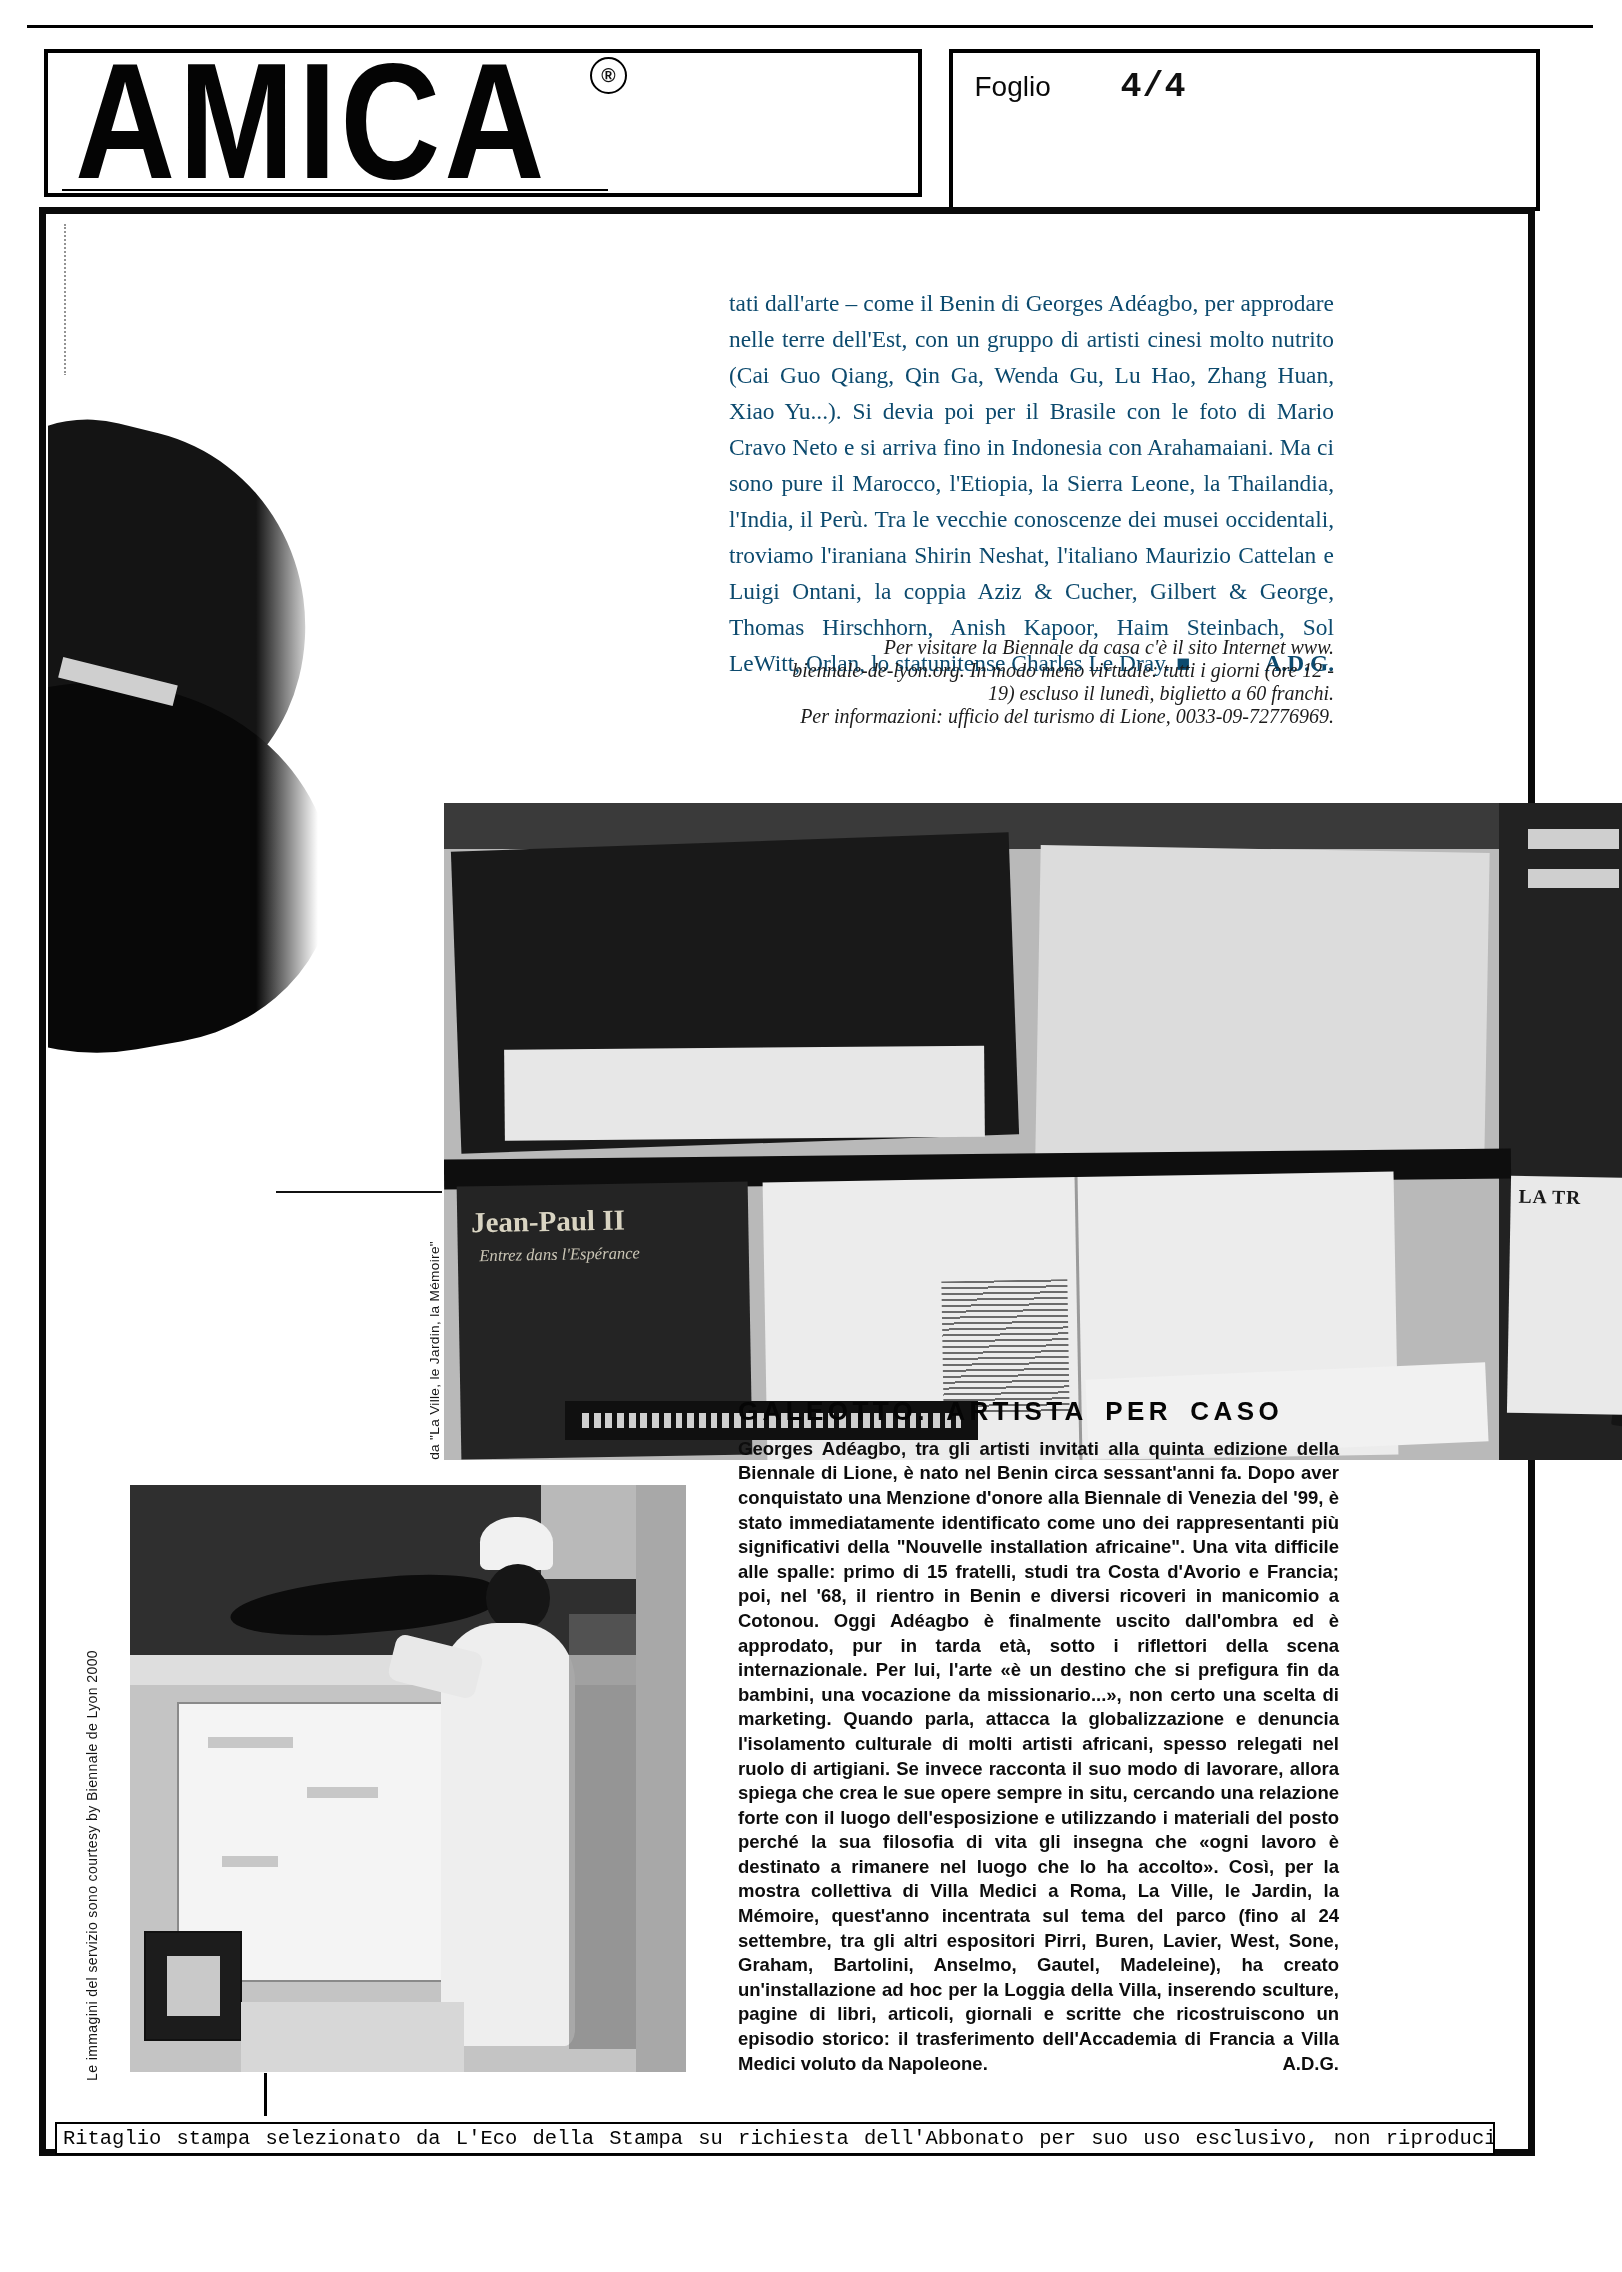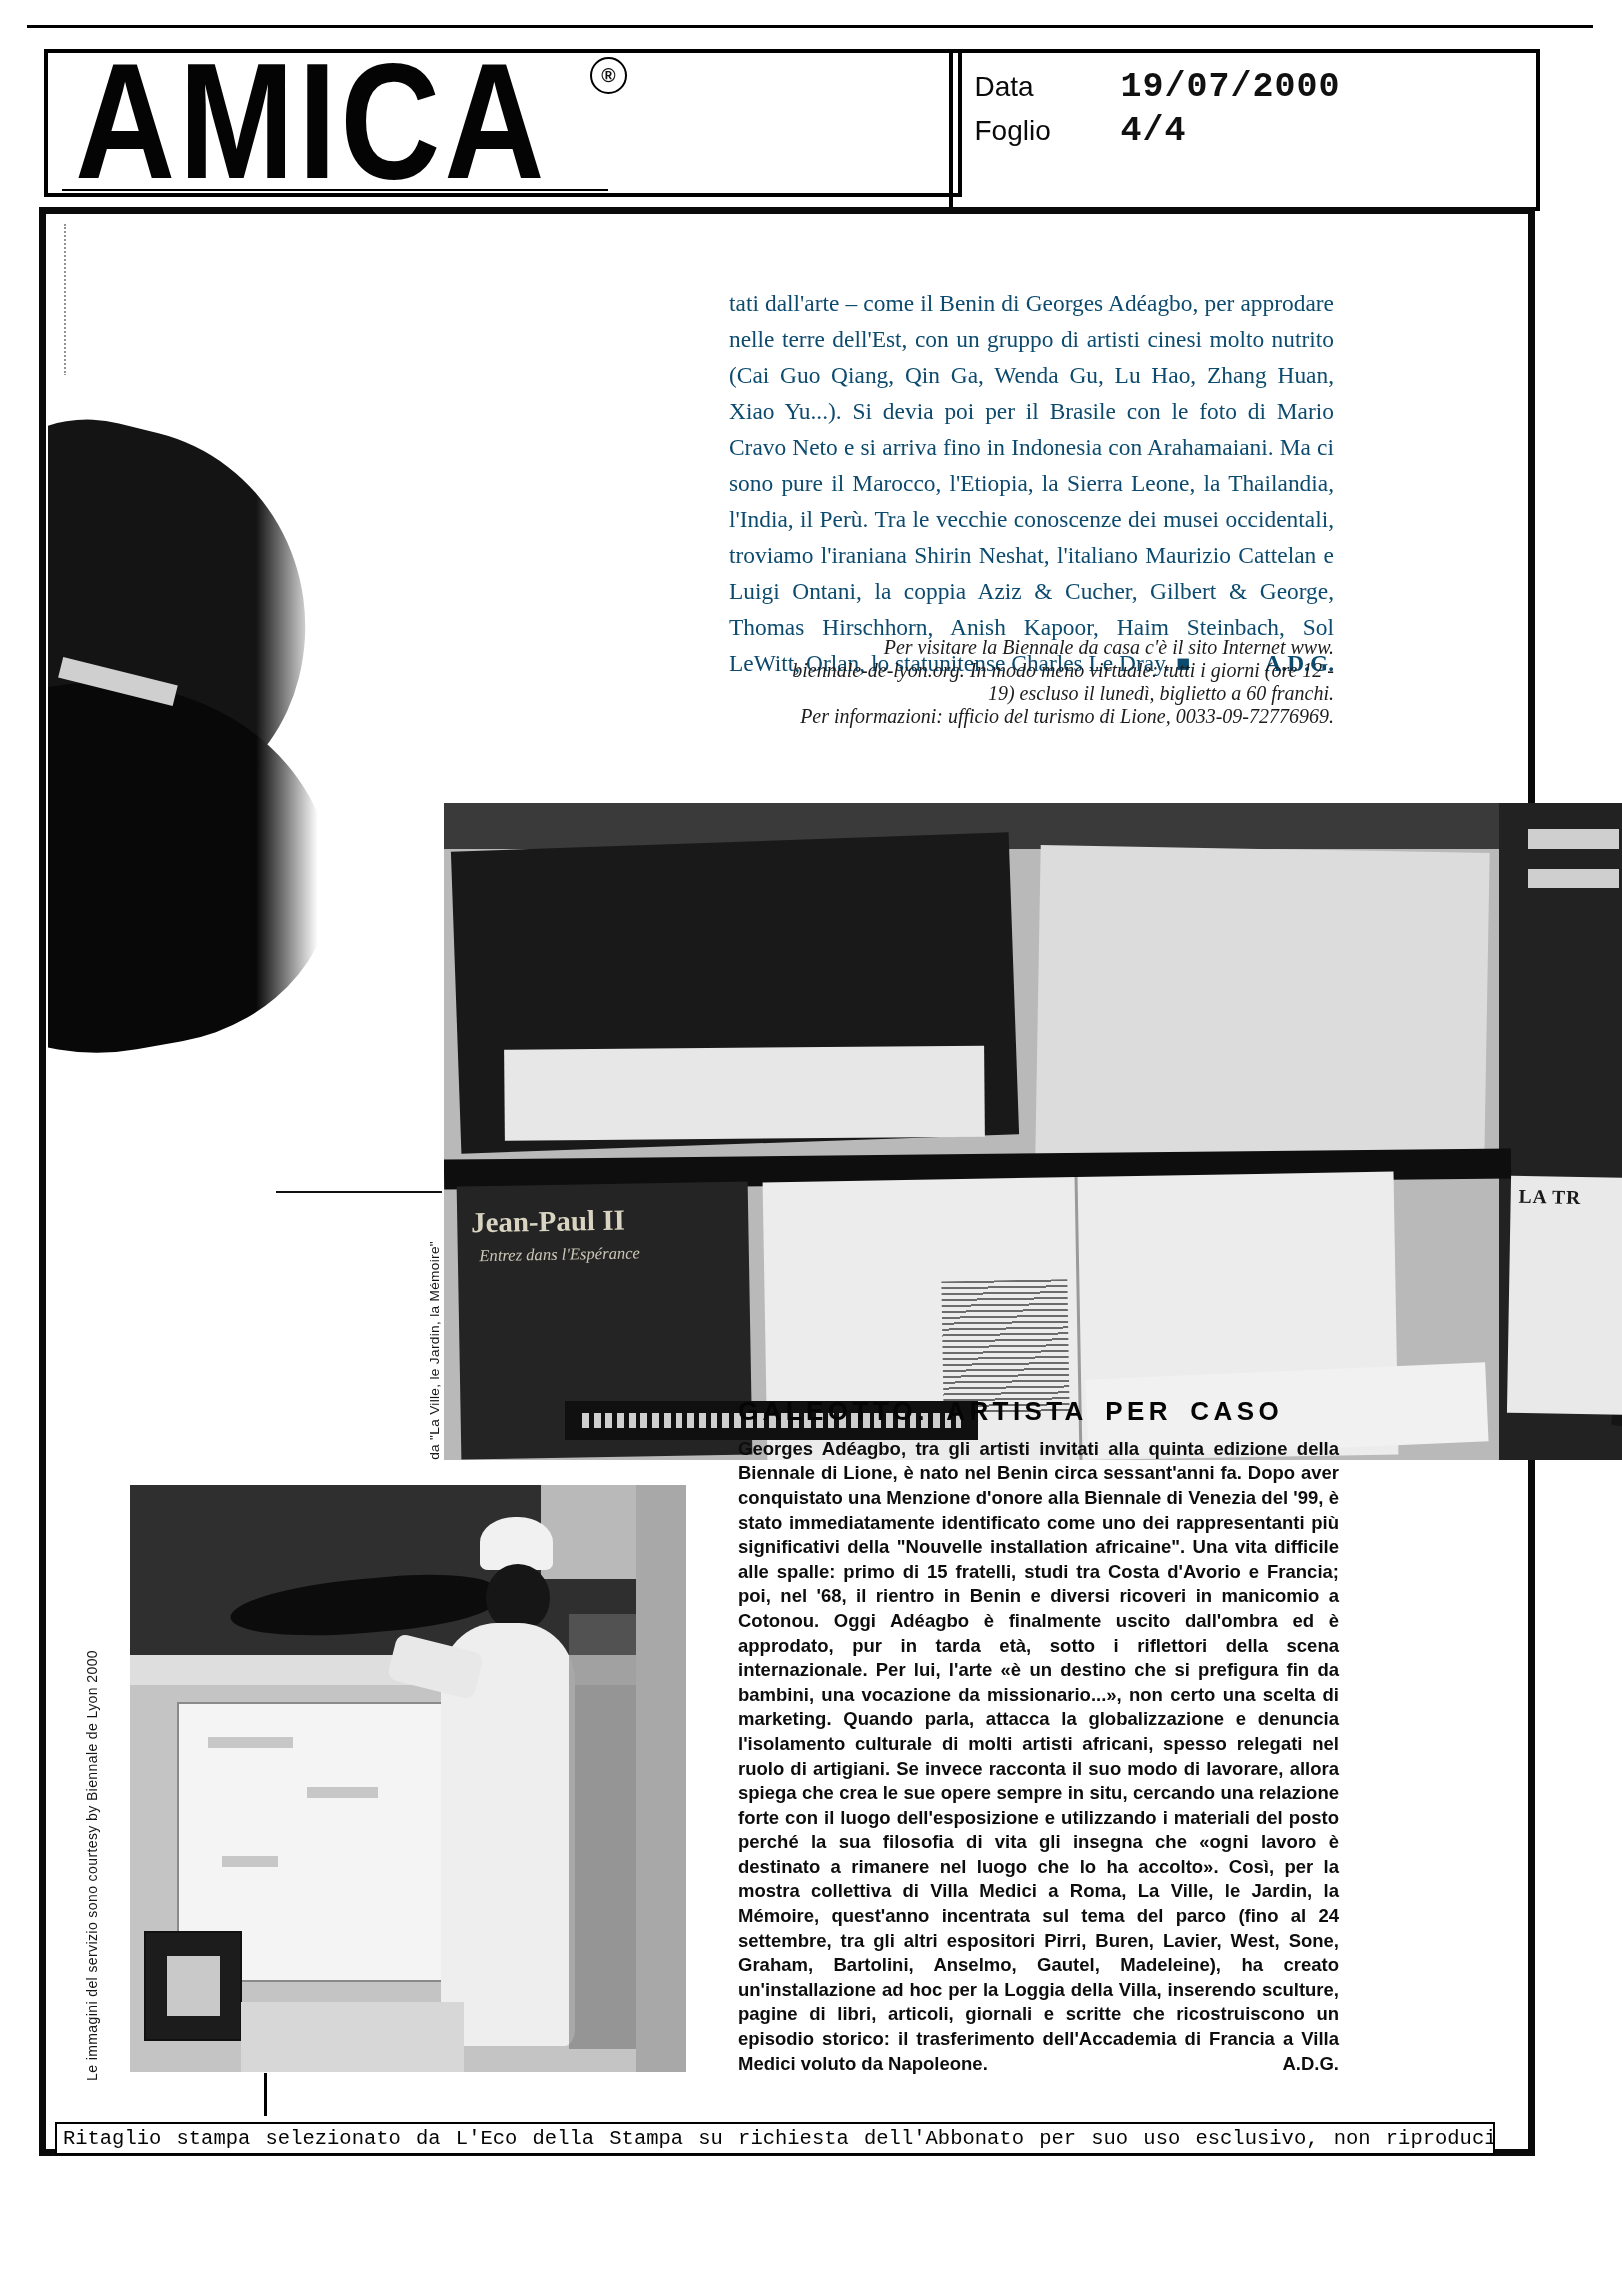--- a/index.html
+++ b/index.html
@@ -1,21 +1,21 @@
 <!DOCTYPE html>
 <html><head>
 <meta charset="utf-8">
 <style>
   html,body{margin:0;padding:0;background:#e8e8e8;}
   #page{position:relative;width:1623px;height:2272px;background:#ffffff;overflow:hidden;
         font-family:"Liberation Sans",sans-serif;color:#111;}
   .abs{position:absolute;}
   
   #topline{left:27px;top:25px;width:1566px;height:2.9px;background:#000;}
-  #logobox{left:44px;top:49px;width:870px;height:140px;border:4.9px solid #000;padding-left:40px;}
+  #logobox{left:44px;top:49px;width:870px;height:140px;border:4.9px solid #000;}
   #logotext{left:27px;bottom:0px;font-weight:900;font-size:146px;line-height:127px;
             letter-spacing:3.9px;transform:scale(.95,1.13);transform-origin:left bottom;color:#040404;}
   #logoline{left:13.7px;bottom:2px;width:546px;height:2px;background:#000;}
   #regmark{left:542px;top:3.9px;width:33px;height:33px;border:2.9px solid #000;border-radius:50%;
            font-size:19.5px;font-weight:700;text-align:center;line-height:33px;}
   #infobox{left:949px;top:49px;width:561px;height:140px;border:4.9px solid #000;padding:13.7px 0 0 21.5px;box-sizing:content-box;}
   .inforow{height:44px;}
   .inflabel{display:inline-block;width:146px;font-size:28px;color:#0a0a0a;vertical-align:middle;}
   .infvalue{font-family:"Liberation Mono",monospace;font-size:35px;font-weight:700;letter-spacing:1px;vertical-align:middle;}
   
@@ -111,23 +111,20 @@
   <div class="abs" id="topline"></div>
 
   <div class="abs" id="logobox">
     <div class="abs" id="logotext">AMICA</div>
     <div class="abs" id="regmark">®</div>
     <div class="abs" id="logoline"></div>
   </div>
 
   <div class="abs" id="infobox">
     <div class="inforow">
-      <span class="inflabel">Data</span><span class="infvalue">19/07/2000</span>
-    </div>
-    <div class="inforow">
       <span class="inflabel">Foglio</span><span class="infvalue">4/4</span>
     </div>
   </div>
 
   <div class="abs" id="frame"></div>
   <div class="abs" id="dotline"></div>
 
   <div class="abs" id="fragphoto">
     <div class="abs dotsD" id="fragblob1"></div>
     <div class="abs" id="fragblob2"></div>

